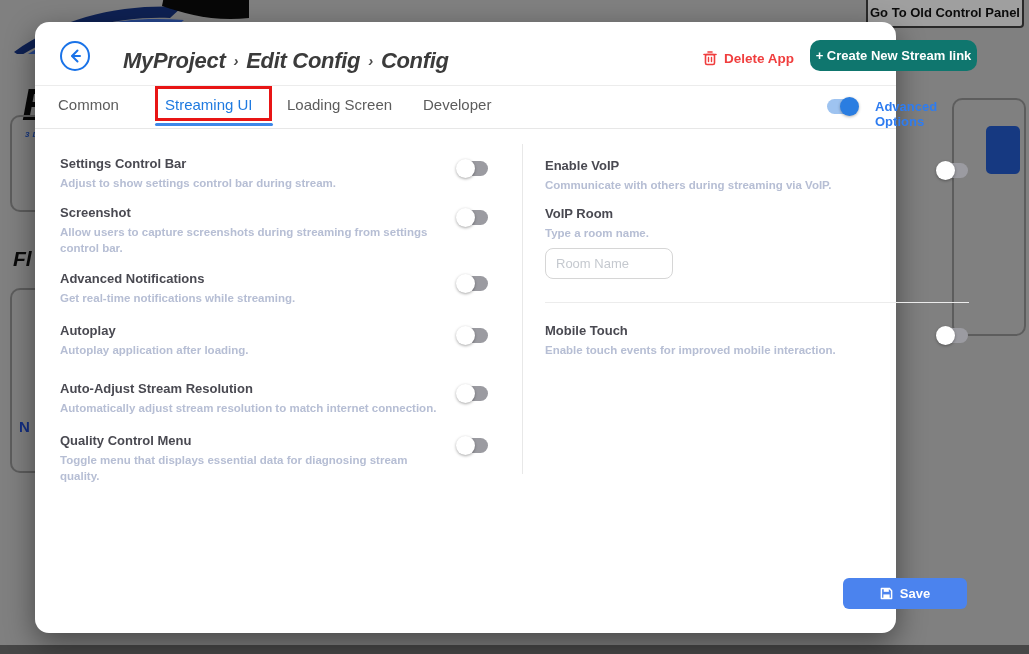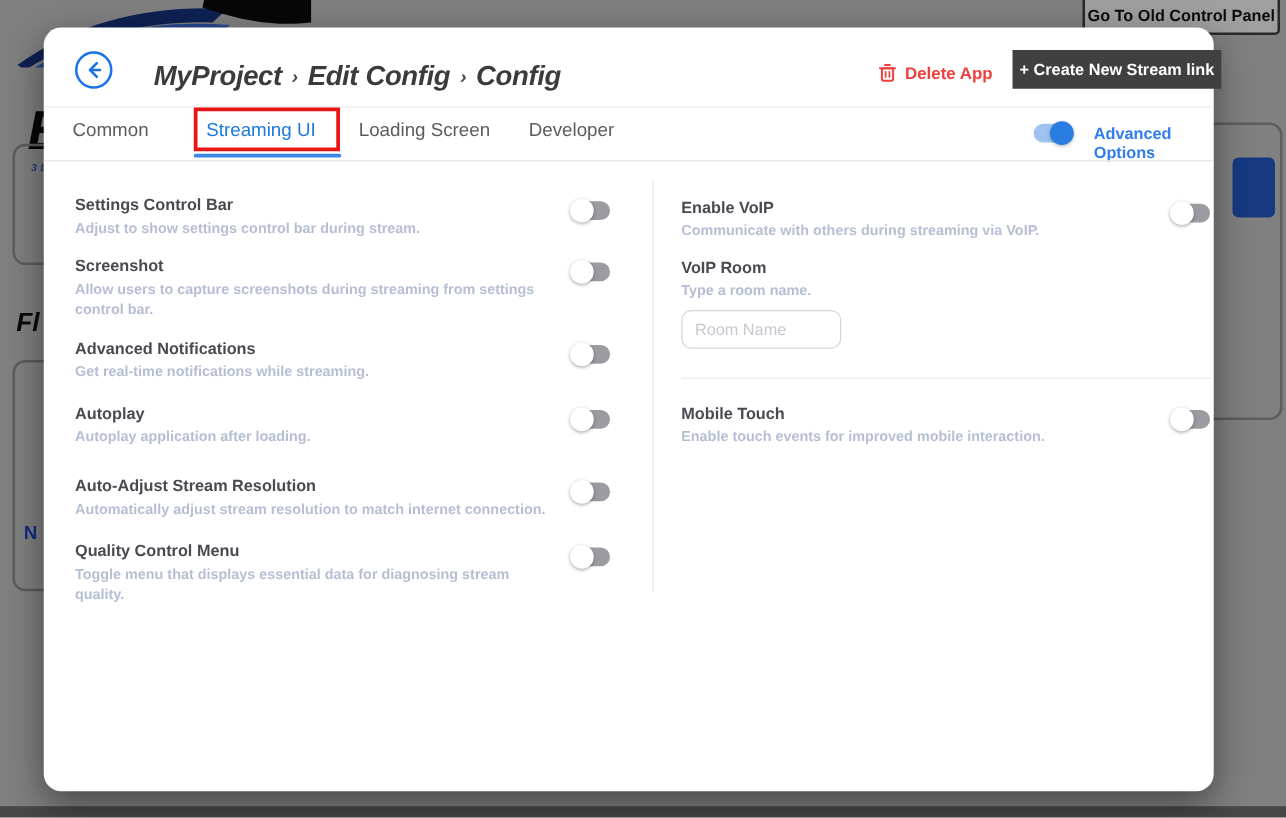--- a/index.html
+++ b/index.html
@@ -18,26 +18,26 @@
   .bg-card3 { left:952px; top:98px; width:74px; height:238px; }
   .bg-blue-frag { position:absolute; left:986px; top:126px; width:34px; height:48px; background:#2257c4; border-radius:5px; }
   .fl-text { position:absolute; left:13px; top:247px; font-size:21px; font-weight:bold; font-style:italic; color:#101010; }
   .n-text { position:absolute; left:19px; top:418px; font-size:15px; font-weight:bold; color:#1e47c7; }
   .all-text { position:absolute; left:1060px; top:249px; font-size:14px; font-weight:bold; color:#16308f; }
   .bottom-bar { position:absolute; left:0; top:645px; width:100%; height:9px; background:#6d6d6d; }
 
   .overlay { position:absolute; inset:0; background:rgba(0,0,0,0.34); }
 
   
-  .modal { position:absolute; left:35px; top:22px; width:936px; height:611px; background:#ffffff; border-radius:14px; box-shadow:0 10px 30px rgba(0,0,0,0.45); }
+  .modal { position:absolute; left:35px; top:22px; width:861px; height:611px; background:#ffffff; border-radius:14px; box-shadow:0 10px 30px rgba(0,0,0,0.45); }
   .back-btn { position:absolute; left:25px; top:19px; width:30px; height:30px; border:2px solid #1a73e8; border-radius:50%; background:#fff; color:#1a73e8; display:flex; align-items:center; justify-content:center; cursor:pointer; }
   .breadcrumb { position:absolute; left:88px; top:26px; font-size:22px; font-weight:bold; font-style:italic; color:#3b3b3b; letter-spacing:-0.3px; white-space:nowrap; }
   .breadcrumb .sep { font-size:15px; color:#4a4a4a; margin:0 8px; vertical-align:2px; }
   .delete-app { position:absolute; left:668px; top:28px; display:flex; align-items:center; gap:7px; color:#f03e3e; font-weight:bold; font-size:13.5px; cursor:pointer; background:none; border:none; font-family:"Liberation Sans", sans-serif; }
-  .create-btn { position:absolute; left:775px; top:18px; width:167px; height:31px; background:#404040; border:none; border-radius:0; color:#fff; font-weight:bold; font-size:13px; cursor:pointer; font-family:"Liberation Sans", sans-serif; }
+  .create-btn { position:absolute; left:775px; top:18px; width:167px; height:31px; background:#0f766e; border:none; border-radius:10px; color:#fff; font-weight:bold; font-size:13px; cursor:pointer; font-family:"Liberation Sans", sans-serif; }
   .hdr-divider { position:absolute; left:0; top:63px; width:100%; border-top:1px solid #ececec; }
 
   
   .tab { position:absolute; top:74px; font-size:15px; color:#5c5c5c; cursor:pointer; background:none; border:none; font-family:"Liberation Sans", sans-serif; }
   .tab.active { color:#1f7ae0; font-weight:normal; }
   .tab-underline { position:absolute; left:120px; top:101px; width:118px; height:3px; background:#3d87e8; border-radius:2px; }
   .annotation-box { position:absolute; left:120px; top:64px; width:117px; height:35px; border:3px solid #e81515; z-index:3; pointer-events:none; }
   .tabs-divider { position:absolute; left:0; top:106px; width:100%; border-top:1px solid #e7e7e7; }
   .adv-label { position:absolute; left:840px; top:77px; font-size:13px; font-weight:bold; color:#2e7cf0; }
 
@@ -188,15 +188,23 @@
     <div class="r-divider"></div>
 
     <div class="srow rcol" style="top:301px">
       <div class="row-title">Mobile Touch</div>
       <div class="row-sub">Enable touch events for improved mobile interaction.</div>
       <div class="toggle">
           <span class="knob"></span>
         </div>
     </div>
 
+    <button class="save-btn">
+      <svg width="13" height="13" viewBox="0 0 14 14">
+        <path d="M1.5 1.5 H10 L12.5 4 V12.5 H1.5 Z" fill="none" stroke="#fff" stroke-width="1.6" stroke-linejoin="round"></path>
+        <rect x="4" y="1.8" width="5.5" height="3.4" fill="#fff"></rect>
+        <rect x="3.6" y="8" width="6.8" height="4" fill="#fff"></rect>
+      </svg>
+      <span>Save</span>
+    </button>
 
   </div>
 </div>
 
 </body></html>

